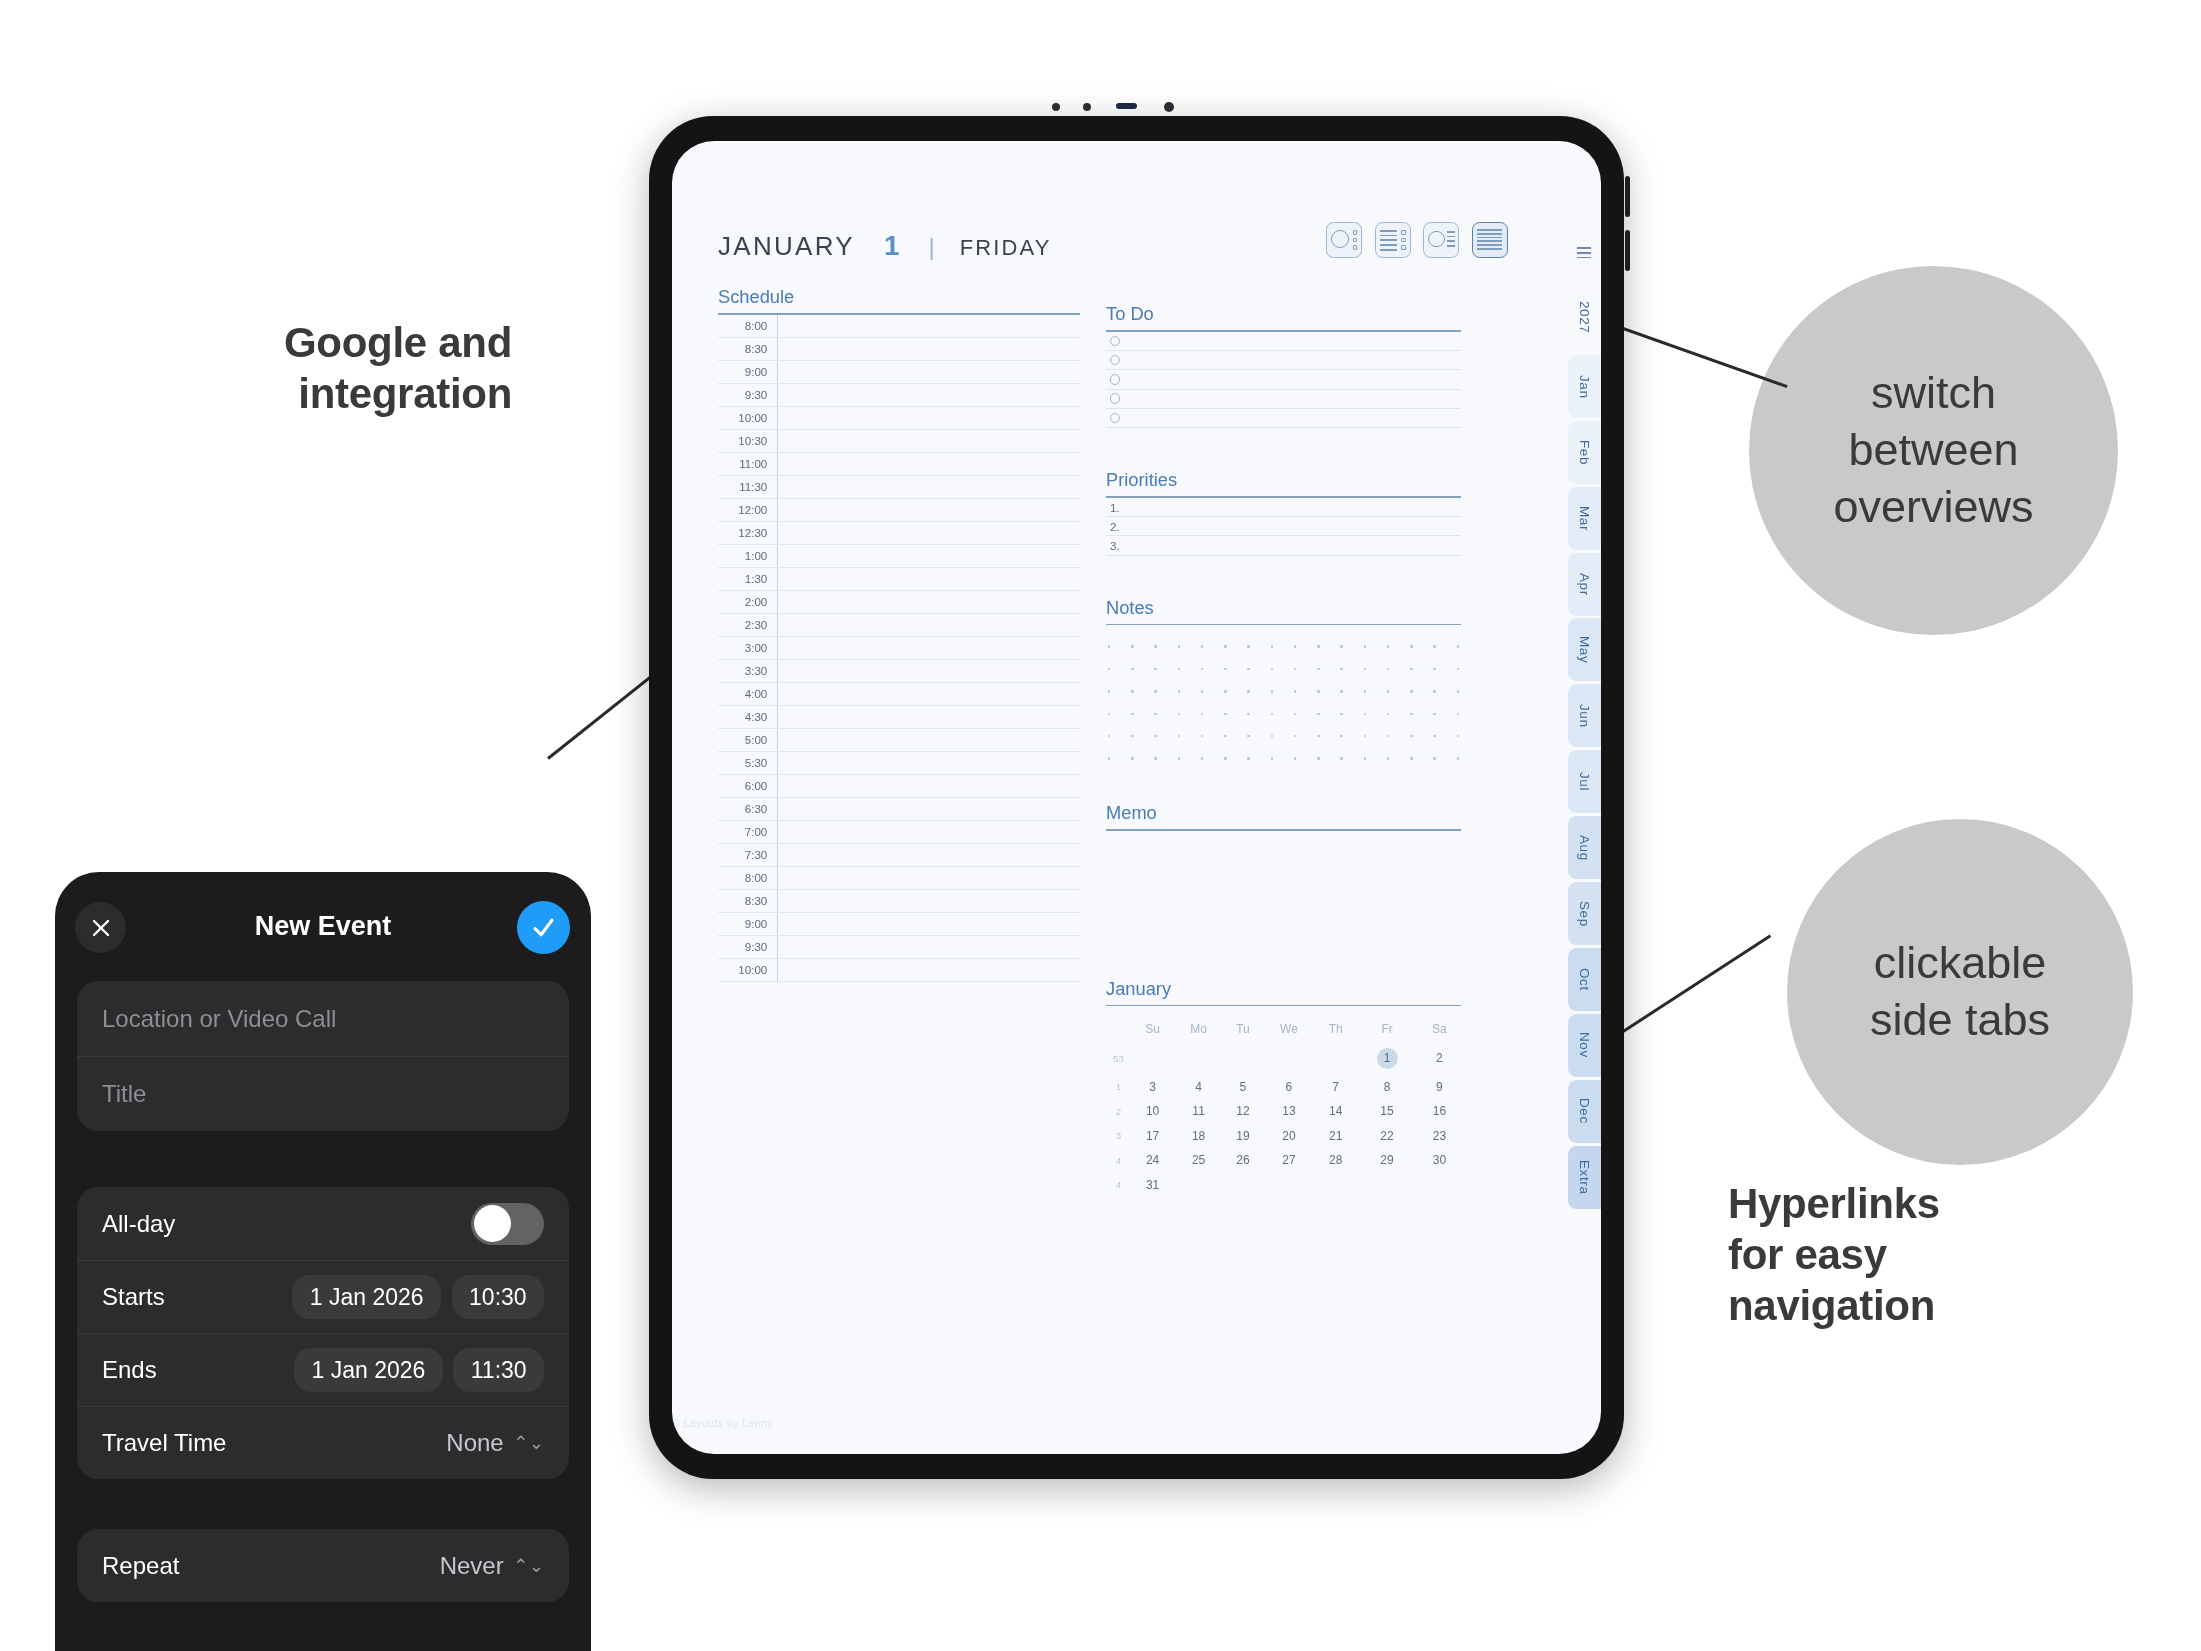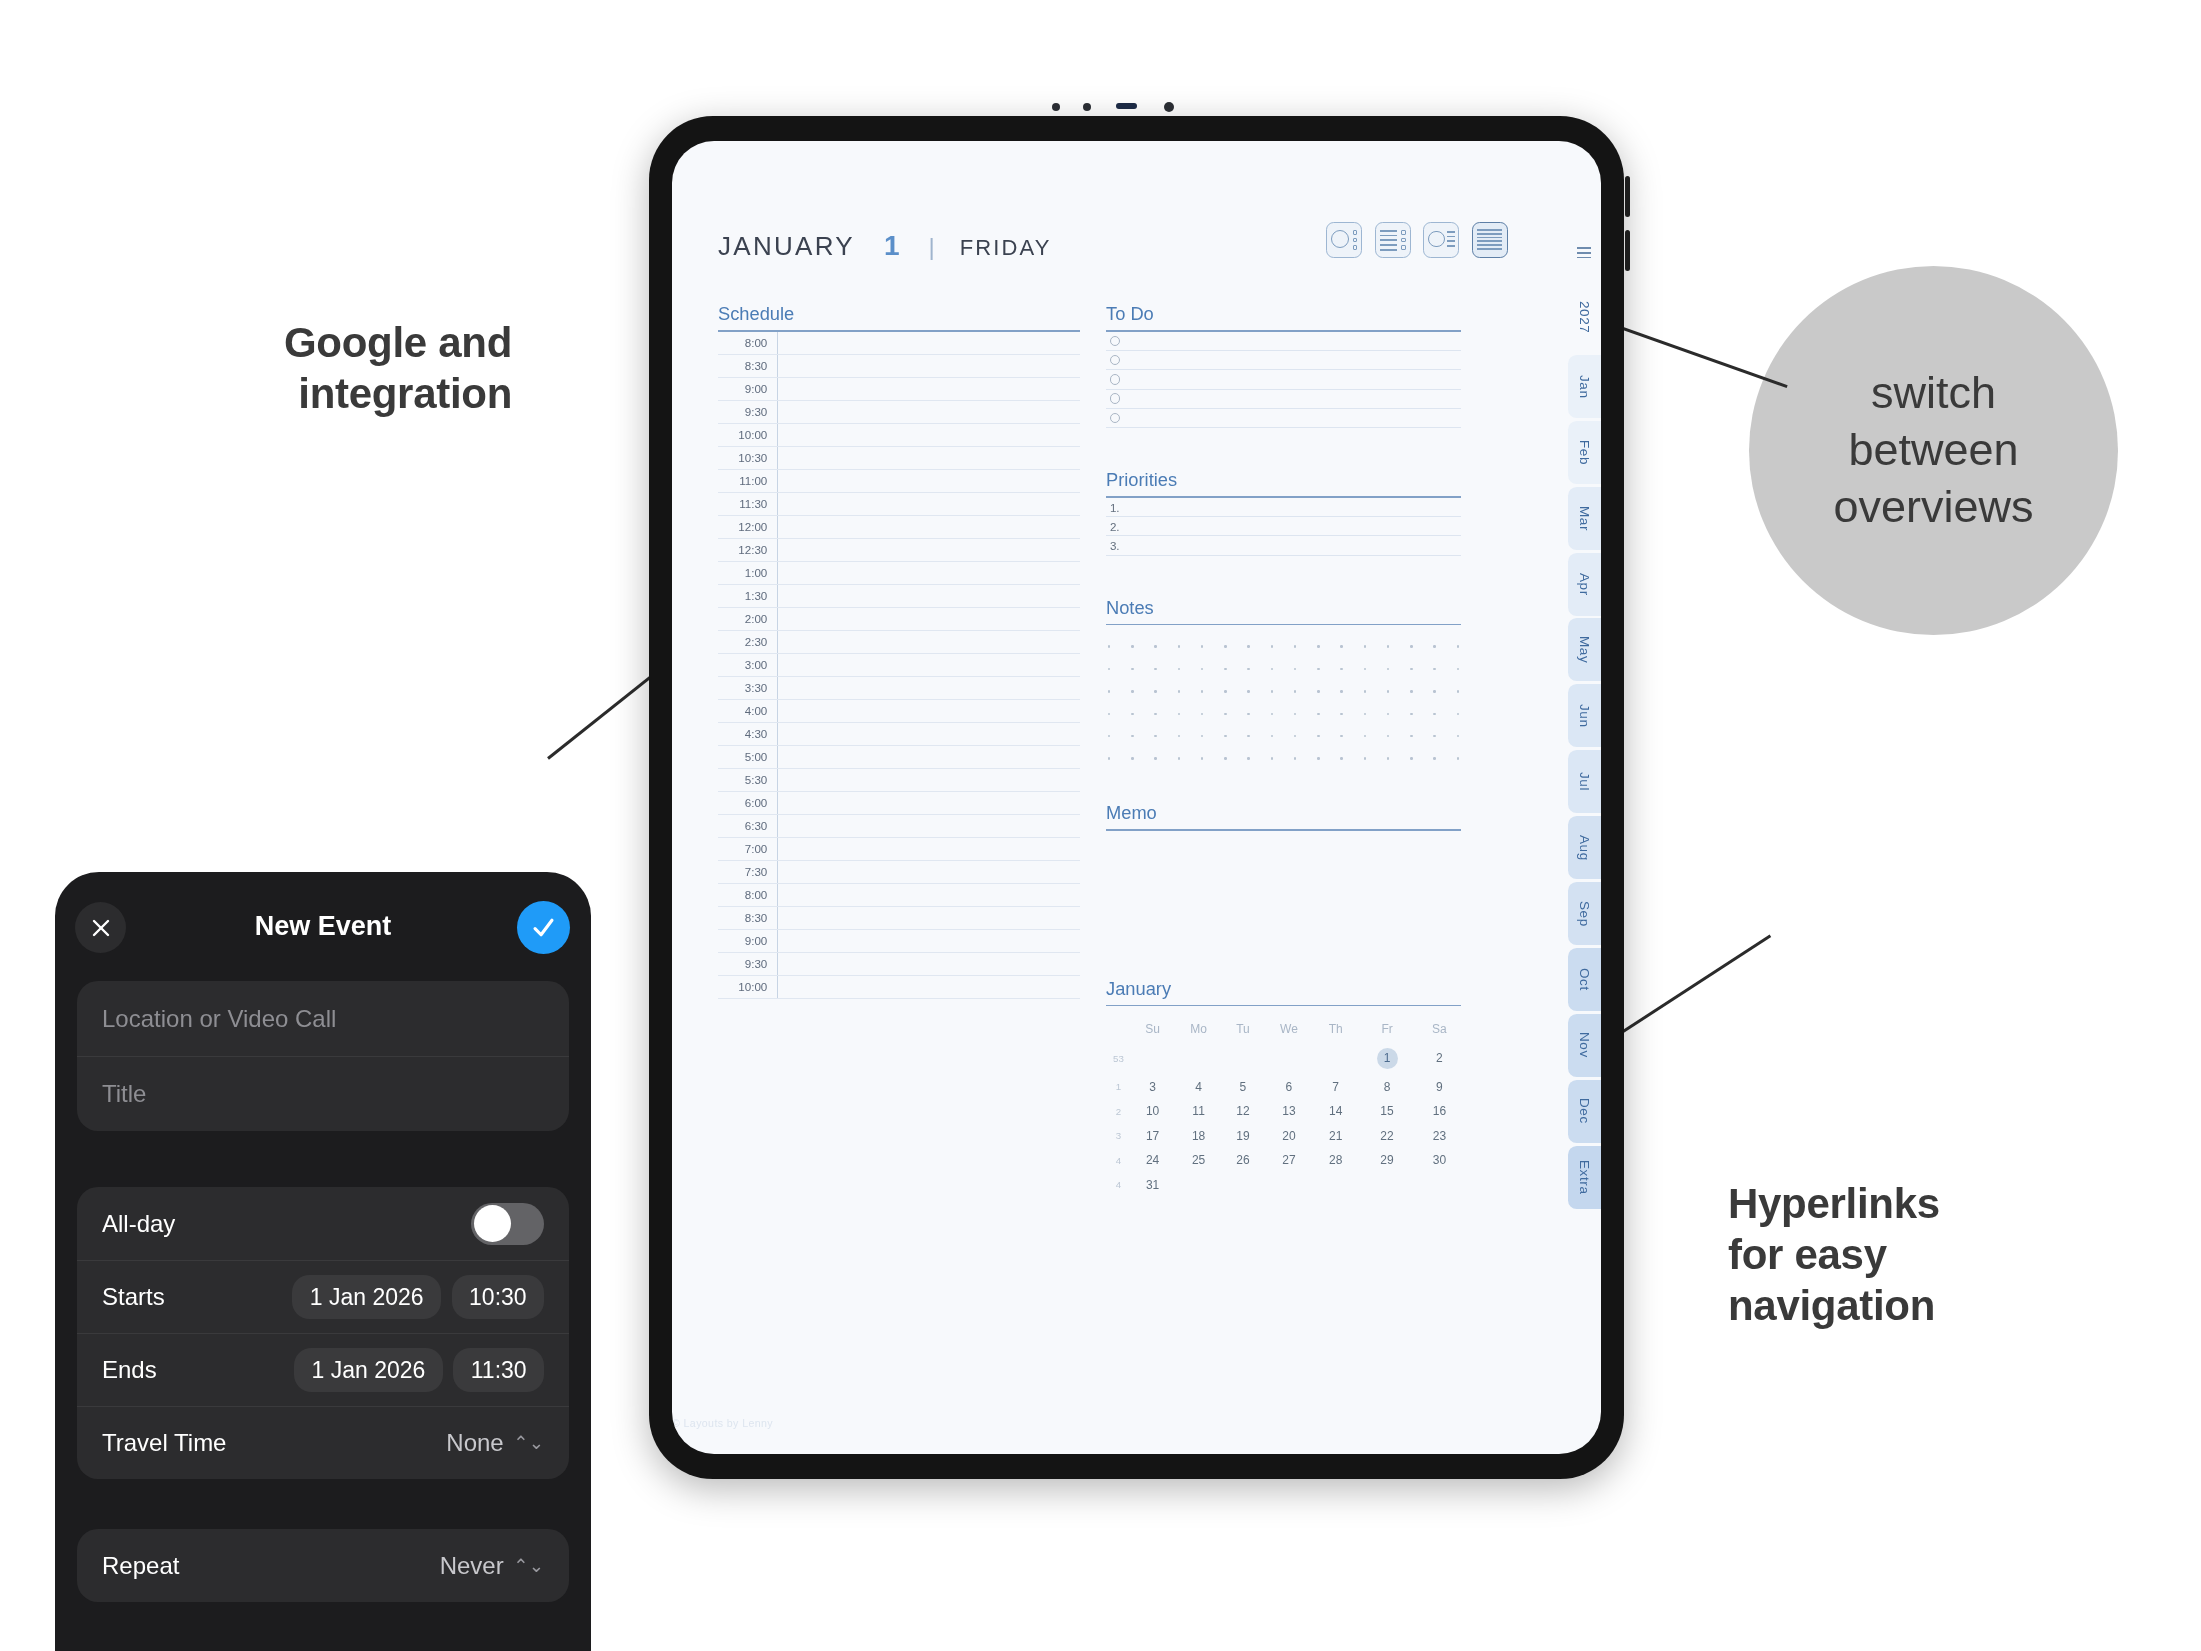--- a/index.html
+++ b/index.html
@@ -78,21 +78,21 @@
     width:36px; height:36px; border:1.9px solid #9db6d2; border-radius:7.7px;
     background:#eef3f9; position:relative; overflow:hidden;
   }
   .vicon.sel { border-color:#5d7fa6; background:#e3ecf6; }
   .vline { position:absolute; height:1.9px; background:#7d9cbe; left:3.9px; }
   .vsq { position:absolute; width:4.8px; height:4.8px; border:1.5px solid #7d9cbe; border-radius:1px; right:3.9px; }
   .vclock { position:absolute; border:1.9px solid #7d9cbe; border-radius:50%; }
   .vclock::before, .vclock::after { content:""; position:absolute; background:#7d9cbe; }
 
   
-  .col-left  { position:absolute; left:46px; top:162px; width:362px; }
+  .col-left  { position:absolute; left:46px; top:145px; width:362px; }
   .col-right { position:absolute; left:434px; top:162px; width:355px; }
 
   .sec-title { font-size:18.3px; color:#4b7cb5; padding-bottom:4.8px; }
   .sec-rule  { height:1.9px; background:#5b83b5; opacity:.75; }
 
   .sched-rows { margin-top:0; border-left:0; }
   .sched-row {
     display:flex; align-items:center;
     height:23px;
     border-bottom:1px solid #e0e7f1;
@@ -195,20 +195,26 @@
 
   <div class="circle" style="left:1749px; top:266px; width:369px; height:369px;">
     <span>
       <span>switch</span><br>
       <span>between</span><br>
       <span>overviews</span>
     </span>
   </div>
   <div class="leader" style="left:1510px; top:287px; width:294px; transform:rotate(19.5deg);"></div>
 
+  <div class="circle" style="left:1787px; top:819px; width:346px; height:346px;">
+    <span>
+      <span>clickable</span><br>
+      <span>side tabs</span>
+    </span>
+  </div>
   <div class="leader" style="left:1580px; top:1058px; width:227px; transform:rotate(-33deg);"></div>
 
   <div class="headline" style="left:1728px; top:1178px; width:454px; text-align:left; font-size:42px;">
     <div>Hyperlinks</div>
     <div>for easy</div>
     <div>navigation</div>
   </div>
 
   <div id="tablet">
     <div class="tab-cam" style="left:calc(50% - 85px); top:-13.5px; width:8.7px; height:8.7px;"></div>

